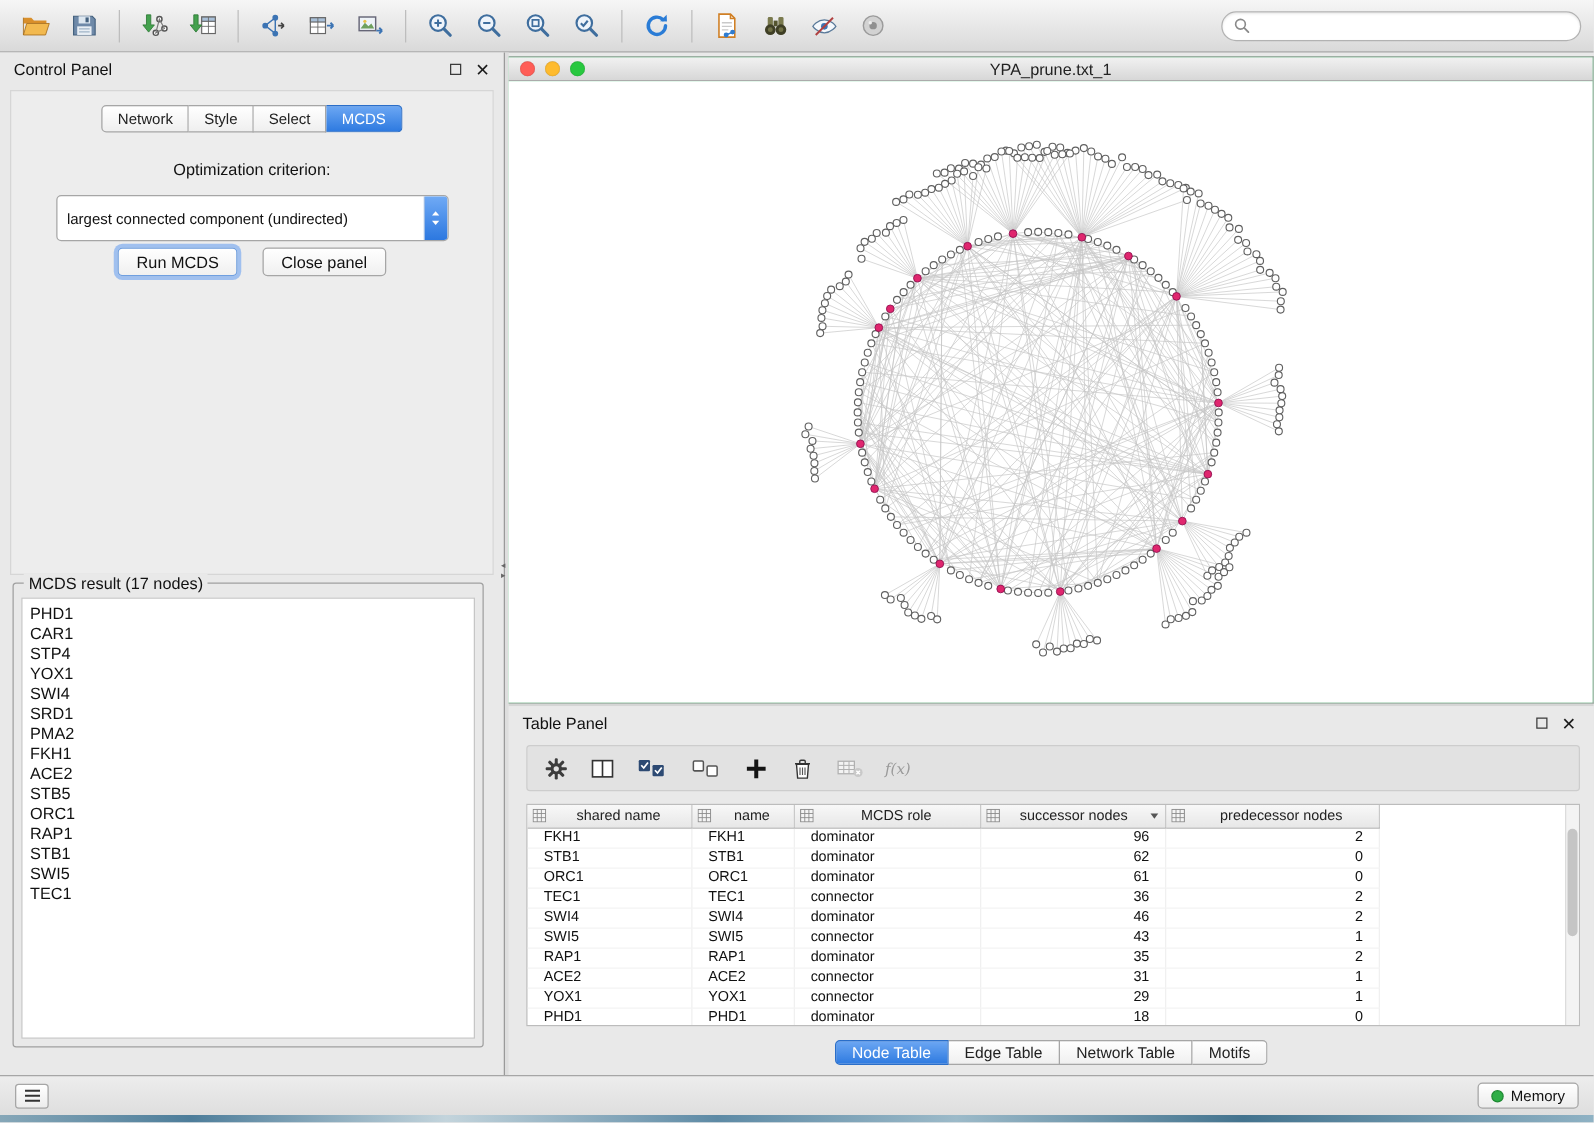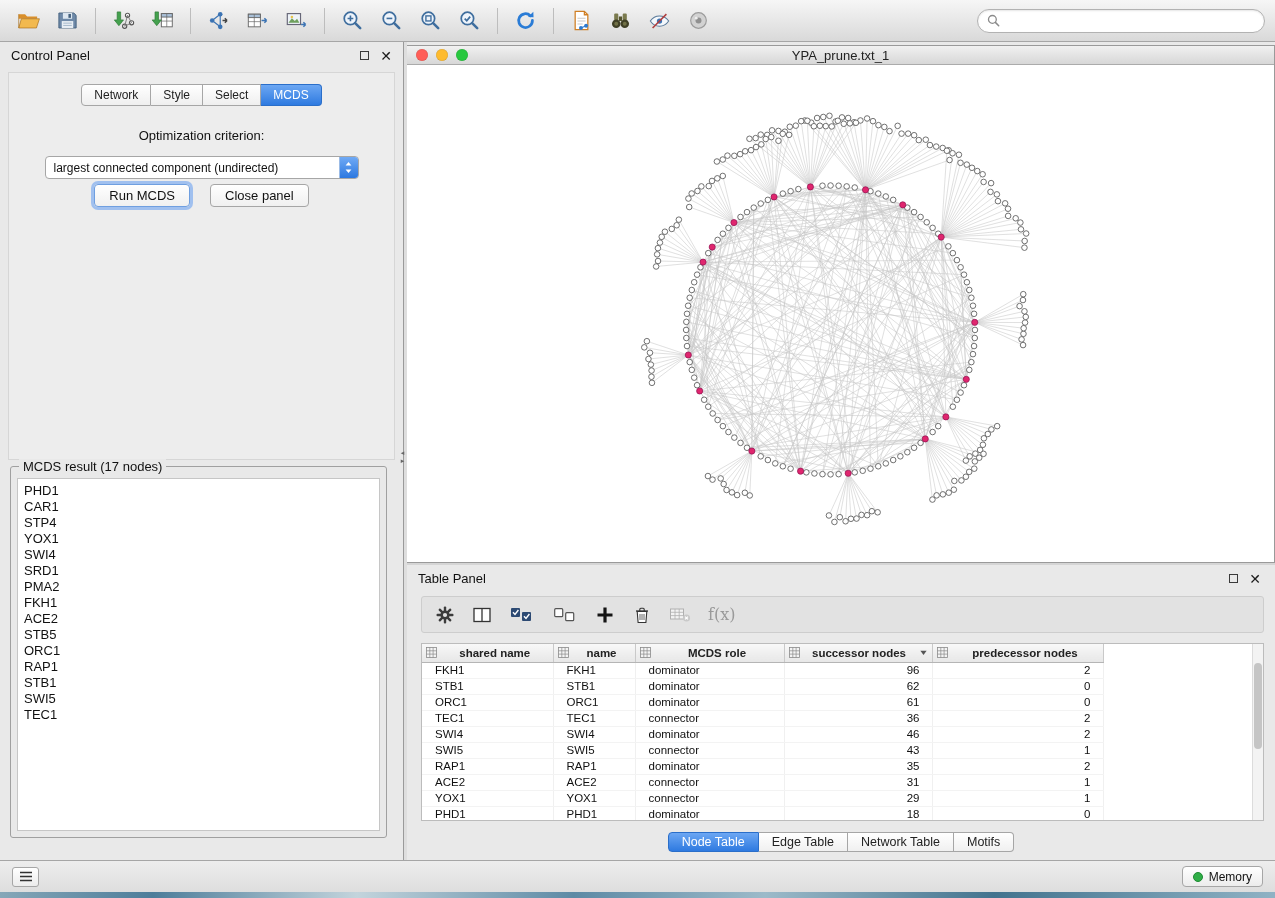--- a/index.html
+++ b/index.html
@@ -21,21 +21,21 @@
   .win-icons{margin-left:auto;display:flex;gap:11px;align-items:center}
   .float-icon{width:9px;height:9px;border:1.5px solid #3a3a3a}
   .close-icon{font-size:14px;font-weight:bold;color:#1a1a1a;line-height:1}
   .cp-box{position:absolute;left:8px;right:8px;top:30px;height:388px;background:#ededed;border:1px solid #d6d6d6}
   .cp-tabs{display:flex;justify-content:center;margin-top:11px}
   .cp-tab{font-size:12px;padding:3px 12px;background:linear-gradient(#ffffff,#efefef);border:1px solid #a6a6a6;border-left:none;color:#222;cursor:default}
   .cp-tab:first-child{border-left:1px solid #a6a6a6;border-radius:4px 0 0 4px}
   .cp-tab:last-child{border-radius:0 4px 4px 0}
   .cp-tab.active{background:linear-gradient(#6ca7f3,#2e7ae0);color:#fff;border-color:#2a6ec9}
   .opt-label{text-align:center;font-size:13px;margin-top:22px}
-  .dropdown{width:314px;height:23px;margin:13px auto 0;background:#fff;border:1px solid #a6a6a6;border-radius:4px;display:flex;align-items:center;overflow:hidden;cursor:default}
+  .dropdown{width:314px;height:37px;margin:13px auto 0;background:#fff;border:1px solid #a6a6a6;border-radius:4px;display:flex;align-items:center;overflow:hidden;cursor:default}
   .dd-text{flex:1;font-size:12px;padding-left:8px;white-space:nowrap}
   .dd-cap{width:19px;height:100%;background:linear-gradient(#70aaf5,#2c78e0);display:flex;align-items:center;justify-content:center;border-left:1px solid #9bbbe6}
   .cp-buttons{display:flex;justify-content:center;gap:20px;margin-top:5px}
   .mac-btn{font-size:13px;padding:3px 14px;background:linear-gradient(#ffffff,#f0f0f0);border:1px solid #a6a6a6;border-radius:4px;color:#111;font-family:inherit;cursor:default}
   .mac-btn.focus{box-shadow:0 0 0 3px rgba(96,155,240,.55);border-color:#6f9fe0}
   .groupbox{position:absolute;left:10px;right:16px;top:424px;height:372px;border:1px solid #a0a0a0;border-radius:3px}
   .gb-title{position:absolute;top:-8px;left:8px;background:#e9e9e9;padding:0 4px;font-size:13px}
   .gb-list{position:absolute;left:6px;right:6px;top:11px;bottom:6px;background:#fff;border:1px solid #c6c6c6;overflow:auto;padding:4px 6px;font-size:13px;line-height:16px}
 
   
@@ -51,24 +51,24 @@
   .net-title{position:absolute;left:0;right:0;text-align:center;font-size:13px;color:#222}
   .net-canvas{position:absolute;left:0;top:19px;right:0;bottom:0;background:#fff}
   .net-canvas svg{width:100%;height:100%;display:block}
   .h-splitter{position:absolute;left:0;right:0;top:521px;height:2px;background:#d5d5d5}
 
   
   .table-panel{position:absolute;left:0;right:0;top:523px;bottom:0;background:#e9e9e9}
   .tp-toolbar{position:absolute;left:14px;right:11px;top:31px;height:37px;background:#e2e2e2;border:1px solid #cdcdcd;border-radius:3px;display:flex;align-items:center;gap:17px;padding:0 13px}
   .tp-icon{display:flex;align-items:center;justify-content:center;height:24px;cursor:default}
   .tp-icon svg{height:20px}
-  .fx{font-family:"DejaVu Serif","Liberation Serif",serif;font-size:16px;color:#9a9a9a}
+  .fx{font-family:"DejaVu Serif","Liberation Serif",serif;font-style:italic;font-size:12px;color:#9a9a9a}
   .table-area{position:absolute;left:14px;right:11px;top:78px;bottom:39px;background:#fff;border:1px solid #bcbcbc;overflow:hidden}
   table.data{border-collapse:collapse;table-layout:fixed;width:681px;font-size:11.5px}
-  .data th{height:18px;background:linear-gradient(#f8f8f8,#e7e7e7);border-right:1px solid #c9c9c9;border-bottom:1px solid #b5b5b5;font-weight:bold;padding:0 4px}
+  .data th{height:18px;background:linear-gradient(#f8f8f8,#e7e7e7);border-right:1px solid #c9c9c9;border-bottom:1px solid #b5b5b5;font-weight:normal;padding:0 4px}
   .th-inner{display:flex;align-items:center;gap:4px}
   .th-inner .lbl{flex:1;text-align:center;color:#222}
   .data td{height:16px;border-right:1px solid #f0f0f0;border-bottom:1px solid #f3f3f3;white-space:nowrap;padding:0 12px 0 13px}
   .data td.num{text-align:right}
   .vscroll{position:absolute;top:0;bottom:0;right:0;width:11px;background:#f3f3f3;border-left:1px solid #dcdcdc}
   .vthumb{position:absolute;left:1px;right:1px;top:19px;height:86px;background:#c5c5c5;border-radius:5px}
   .tp-tabs{position:absolute;bottom:8px;left:0;right:0;display:flex;justify-content:center}
   .tp-tab{font-size:12.5px;padding:2px 13px;background:linear-gradient(#ffffff,#f0f0f0);border:1px solid #a6a6a6;border-left:none;color:#222;cursor:default}
   .tp-tab:first-child{border-left:1px solid #a6a6a6;border-radius:4px 0 0 4px}
   .tp-tab:last-child{border-radius:0 4px 4px 0}

